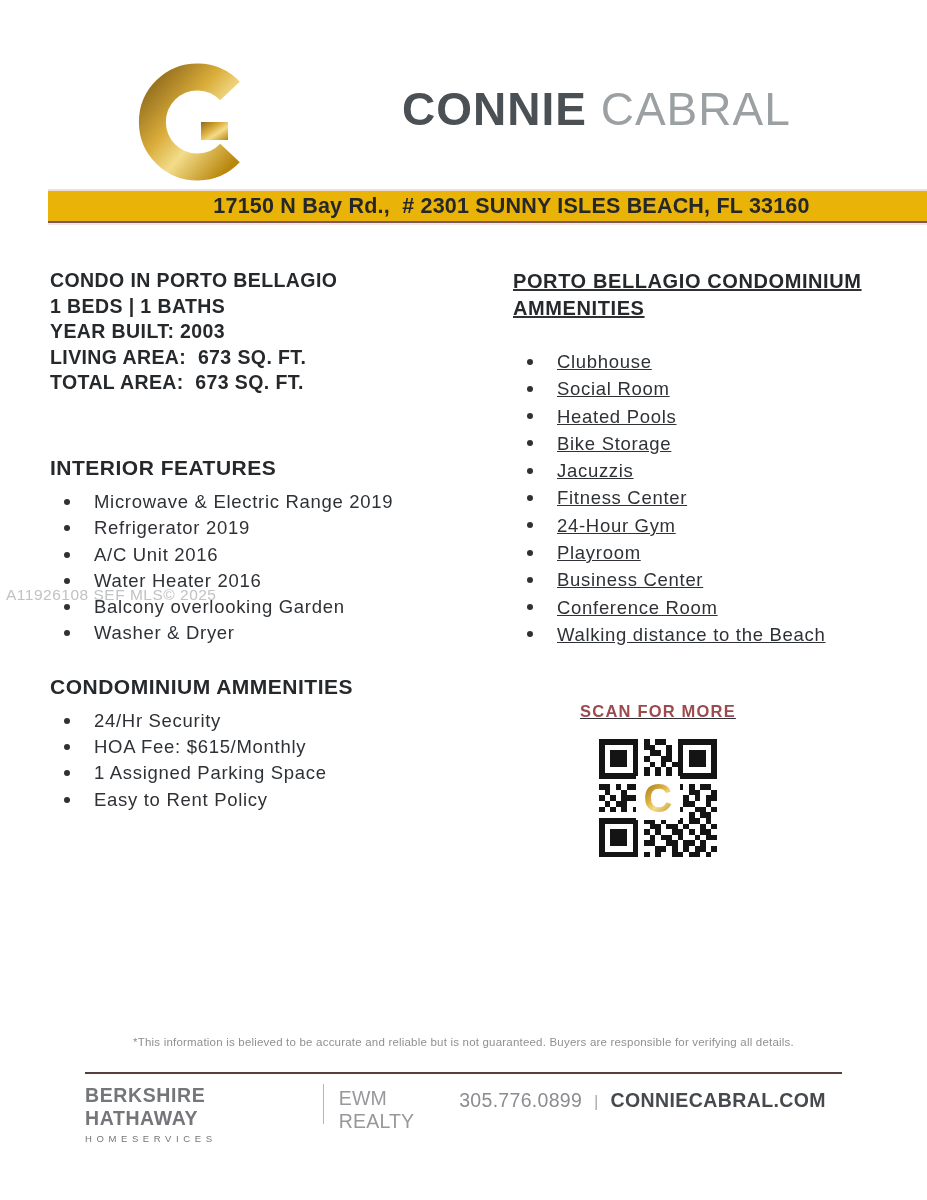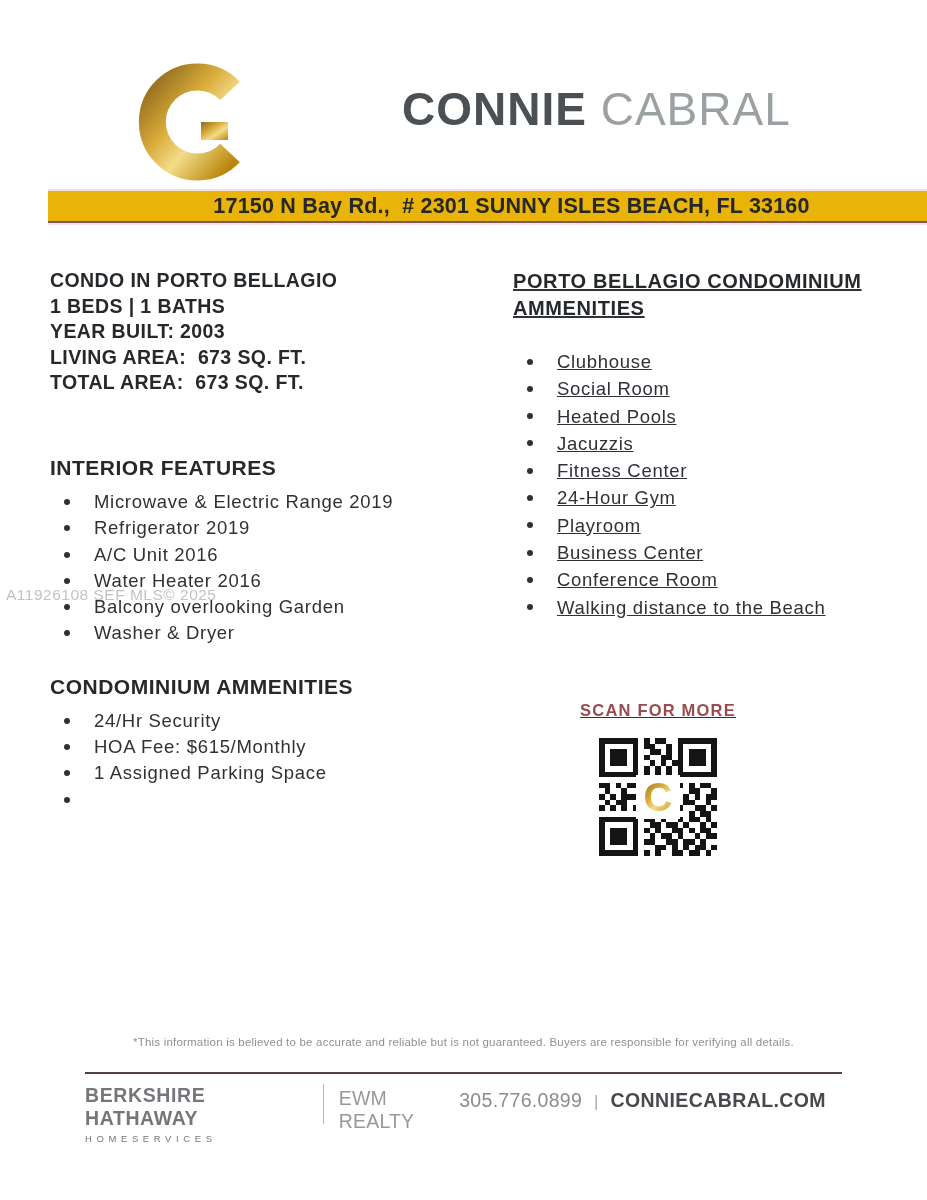--- a/index.html
+++ b/index.html
@@ -46,21 +46,21 @@
   ul.blist li .dot { width:6px; height:6px; border-radius:50%; background:#2e3236; flex:0 0 auto;
     margin-top:10px; margin-right:15px; }
   ul.blist li .txt { font-size:18.5px; color:#2e3236; line-height:26.3px; letter-spacing:0.7px; }
   .col-right ul.blist { margin-top:26px; }
   .col-right ul.blist li .txt { line-height:27.3px; }
   .col-right ul.blist li .dot { margin-top:10.5px; }
 
   .building-title { font-size:20px; font-weight:bold; color:#26292c; letter-spacing:0.6px; line-height:27px; }
 
   
-  .scan-block { margin-top:80px; width:290px; display:flex; flex-direction:column; align-items:center; }
+  .scan-block { margin-top:54px; width:290px; display:flex; flex-direction:column; align-items:center; }
   .scan-caption { font-size:16.5px; font-weight:600; letter-spacing:1.2px; color:#9c4a4d; }
   .qr-wrap { position:relative; margin-top:14px; padding:4px; background:#ffffff; }
   .qr { display:grid; width:118px; height:118px; }
   .qr div { background:transparent; }
   .qr div.on { background:#141414; }
   .qr-logo { position:absolute; top:50%; left:50%; transform:translate(-50%,-50%);
     width:44px; height:44px; background:#ffffff; display:flex; align-items:center; justify-content:center; }
   .qr-logo span { font-weight:bold; font-size:40px; line-height:1;
     background:linear-gradient(135deg,#8f6a1c 0%,#d9ac3a 40%,#f3dc8a 60%,#b8860b 100%);
     -webkit-background-clip:text; background-clip:text; color:transparent; }
@@ -167,38 +167,43 @@
           <li>
             <span class="dot"></span>
             <span class="txt">HOA Fee: $615/Monthly</span>
           </li>
           <li>
             <span class="dot"></span>
             <span class="txt">1 Assigned Parking Space</span>
           </li>
           <li>
             <span class="dot"></span>
+            <span class="txt">Easy to Rent Policy</span>
           </li>
         </ul>
     </div>
 
     <div class="col-right">
       <div class="building-title">PORTO BELLAGIO CONDOMINIUM AMMENITIES</div>
       <ul class="blist">
           <li>
             <span class="dot"></span>
             <span class="txt">Clubhouse</span>
           </li>
           <li>
             <span class="dot"></span>
             <span class="txt">Social Room</span>
           </li>
           <li>
             <span class="dot"></span>
             <span class="txt">Heated Pools</span>
+          </li>
+          <li>
+            <span class="dot"></span>
+            <span class="txt">Bike Storage</span>
           </li>
           <li>
             <span class="dot"></span>
             <span class="txt">Jacuzzis</span>
           </li>
           <li>
             <span class="dot"></span>
             <span class="txt">Fitness Center</span>
           </li>
           <li>

